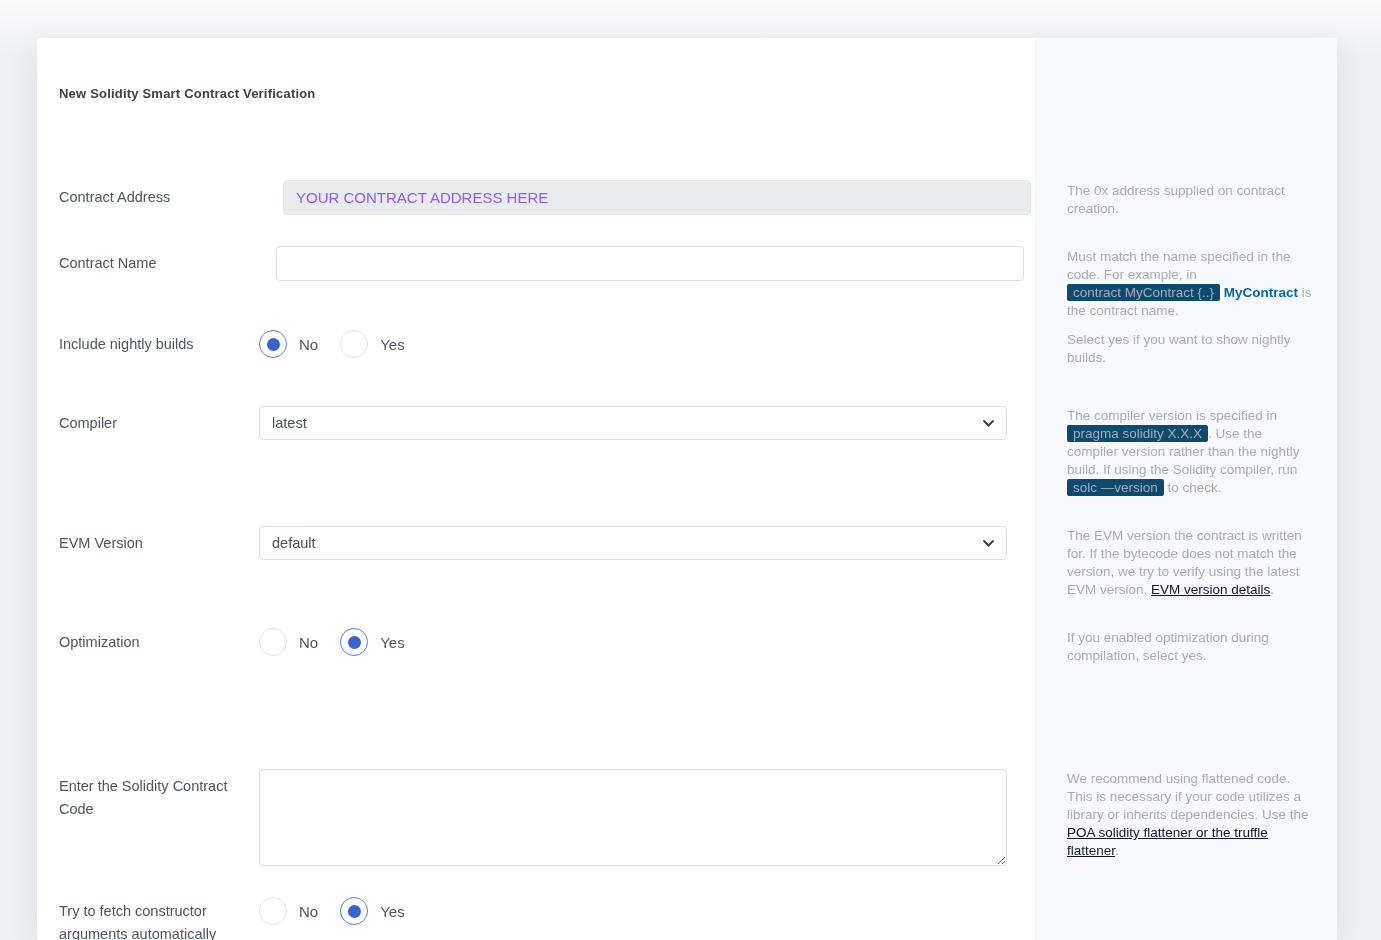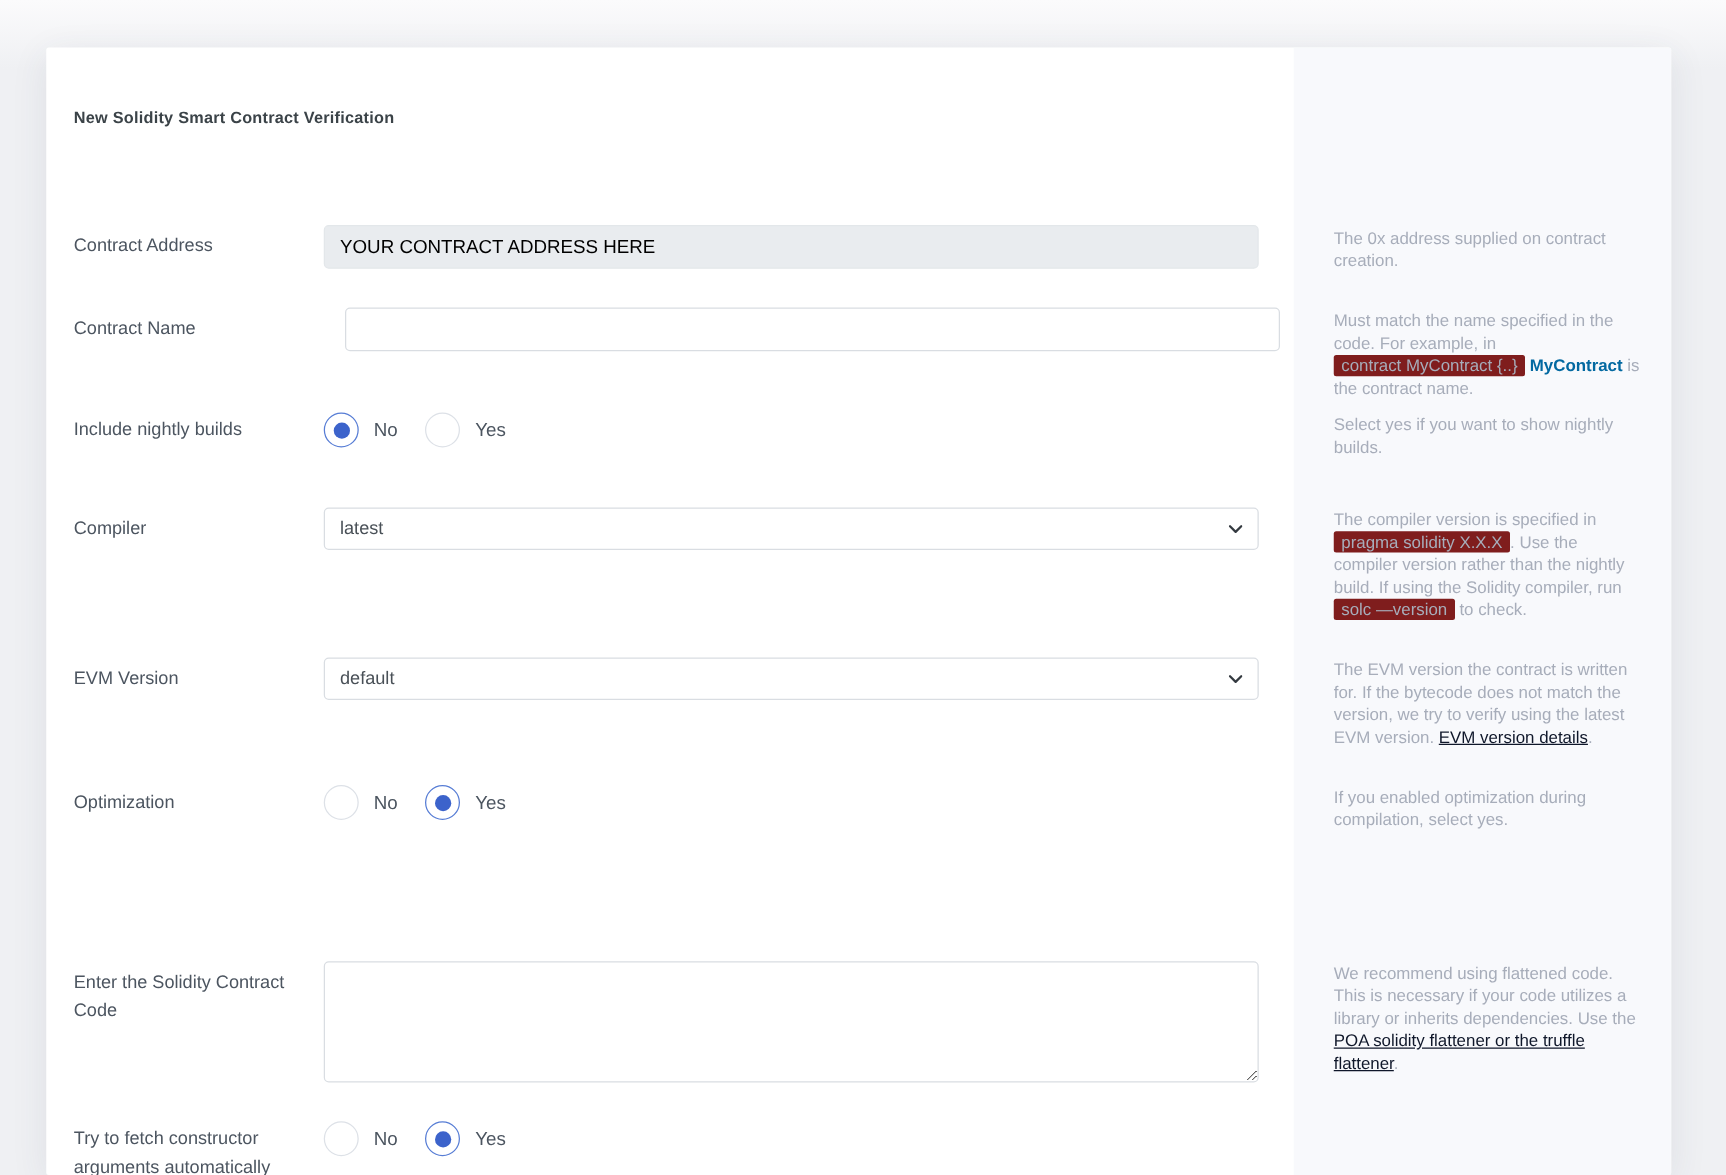--- a/index.html
+++ b/index.html
@@ -33,21 +33,21 @@
   .row .ctl { width:748px; flex:0 0 748px; position:relative; }
   .row.top-align { align-items:flex-start; }
   .row.top-align .lbl { padding-top:6px; }
 
   .text-input {
     width:100%; height:35px; padding:0 12px;
     font-family:"Liberation Sans",sans-serif; font-size:15px; color:#495057;
     background:#ffffff; border:1px solid #d9dde2; border-radius:4px; outline:none;
   }
   .text-input.disabled {
-    background:#e9ecef; border-color:#e3e7ea; color:#000000;
+    background:#e9ecef; border-color:#e3e7ea; color:#8b5cf6;margin-left:24px;
   }
 
   .fake-select {
     width:100%; height:34px; padding:0 12px;
     background:#fff; border:1px solid #d9dde2; border-radius:4px;
     display:flex; align-items:center; justify-content:space-between;
     font-size:14.5px; color:#495057; cursor:pointer;
   }
   .fake-select svg { flex:0 0 auto; }
 
@@ -68,21 +68,21 @@
   .rb.checked { border-color:#577dd5; }
   .rb .dot { width:13px; height:13px; border-radius:50%; background:transparent; }
   .rb.checked .dot { background:#3c63cb; }
   .radio-opt .rlabel { margin-left:12px; font-size:15px; color:#4c5560; }
 
   .help {
     position:absolute; left:1030px; width:248px;
     font-size:13.5px; line-height:18px; color:#a7adba;
   }
   .chip {
-    background:#7f1d1d; border-radius:2px; padding:1px 6px;
+    background:#0c4a6e; border-radius:2px; padding:1px 6px;
     color:#a7adba; white-space:nowrap;
   }
   .help b { font-weight:700; color:#0369a1; }
   .help a { color:#0f172a; text-decoration:underline; cursor:pointer; }
 </style>
 </head>
 <body>
 
 <div class="card">
   <aside class="sidebar"></aside>

